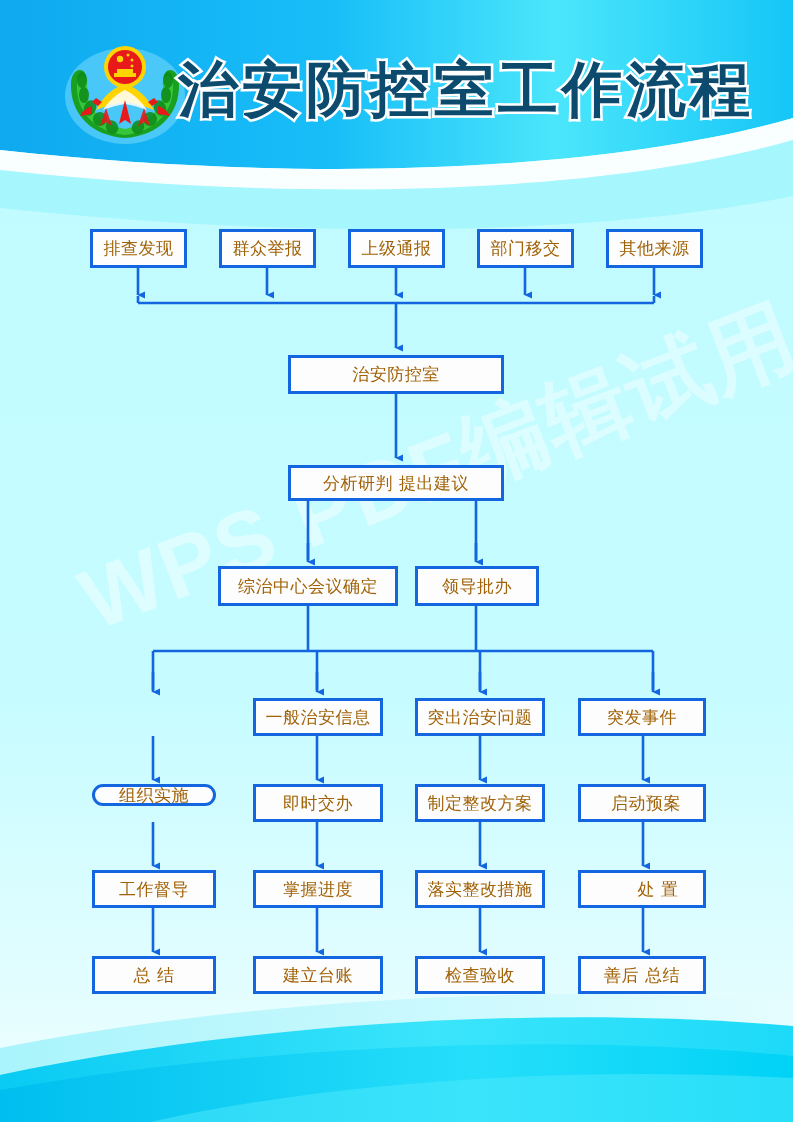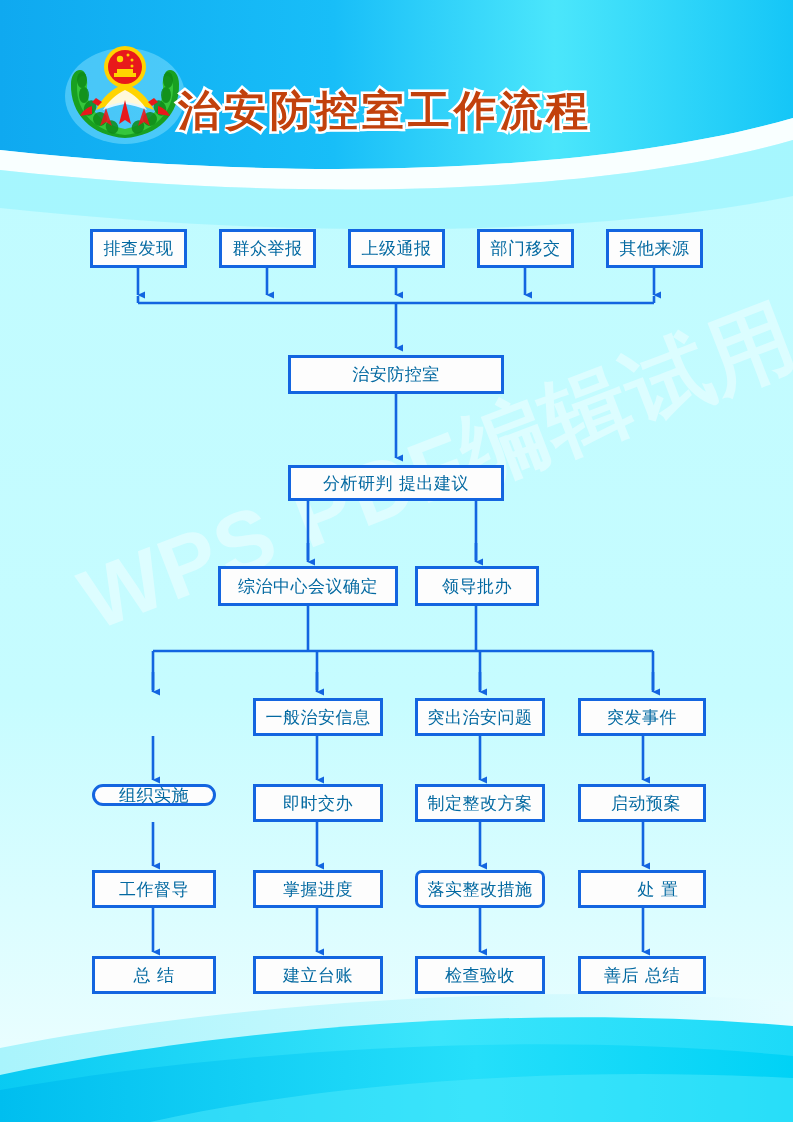--- a/index.html
+++ b/index.html
@@ -23,27 +23,27 @@
   
   .header{
     position:absolute;left:0;top:0;width:793px;height:160px;
     z-index:3;
   }
   .emblem{
     position:absolute;left:62px;top:40px;width:126px;height:105px;
     z-index:4;
   }
   .title{
-    position:absolute;left:178px;top:70px;width:600px;height:82px;
+    position:absolute;left:178px;top:49px;width:600px;height:82px;
     z-index:4;
     display:flex;align-items:center;
-    font-size:42px;
+    font-size:60px;
     font-weight:bold;
     letter-spacing:4px;
-    color:#c2410c;
+    color:#0c4a6e;
     white-space:nowrap;
     -webkit-text-stroke:5px #ffffff;
     paint-order:stroke fill;
     text-shadow:0 0 1px #fff;
   }
 
   
   .watermark{
     position:absolute;left:90px;top:430px;
     width:620px;height:260px;
@@ -58,21 +58,21 @@
   }
 
   
   .chart{position:absolute;left:0;top:0;width:793px;height:1122px;z-index:2;}
   .node{
     position:absolute;
     box-sizing:border-box;
     background:#FDFDFD;
     border:3px solid #1365E0;
     display:flex;align-items:center;justify-content:center;
-    color:#0369a1;
+    color:#a16207;
     font-size:17px;
     letter-spacing:0.5px;
     white-space:nowrap;
     font-family:"DejaVu Sans","Liberation Sans",sans-serif;
   }
   .lines{position:absolute;left:0;top:0;width:793px;height:1122px;z-index:2;pointer-events:none;}
 </style>
 </head>
 <body>
 
@@ -259,21 +259,21 @@
     <div class="node" style="left:92px;top:870px;width:124px;height:38px;">工作督导</div>
     <div class="node" style="left:92px;top:956px;width:124px;height:38px;">总    结</div>
 
     <div class="node" style="left:253px;top:698px;width:130px;height:38px;">一般治安信息</div>
     <div class="node" style="left:253px;top:784px;width:130px;height:38px;">即时交办</div>
     <div class="node" style="left:253px;top:870px;width:130px;height:38px;">掌握进度</div>
     <div class="node" style="left:253px;top:956px;width:130px;height:38px;">建立台账</div>
 
     <div class="node" style="left:415px;top:698px;width:130px;height:38px;">突出治安问题</div>
     <div class="node" style="left:415px;top:784px;width:130px;height:38px;">制定整改方案</div>
-    <div class="node" style="left:415px;top:870px;width:130px;height:38px;border-radius:7px;">落实整改措施</div>
+    <div class="node" style="left:415px;top:870px;width:130px;height:38px;">落实整改措施</div>
     <div class="node" style="left:415px;top:956px;width:130px;height:38px;">检查验收</div>
 
     <div class="node" style="left:578px;top:698px;width:128px;height:38px;">突发事件</div>
     <div class="node" style="left:578px;top:784px;width:128px;height:38px;padding-left:8px;">启动预案</div>
     <div class="node" style="left:578px;top:870px;width:128px;height:38px;padding-left:32px;">处    置</div>
     <div class="node" style="left:578px;top:956px;width:128px;height:38px;">善后  总结</div>
 
   </div>
 </div>
 

